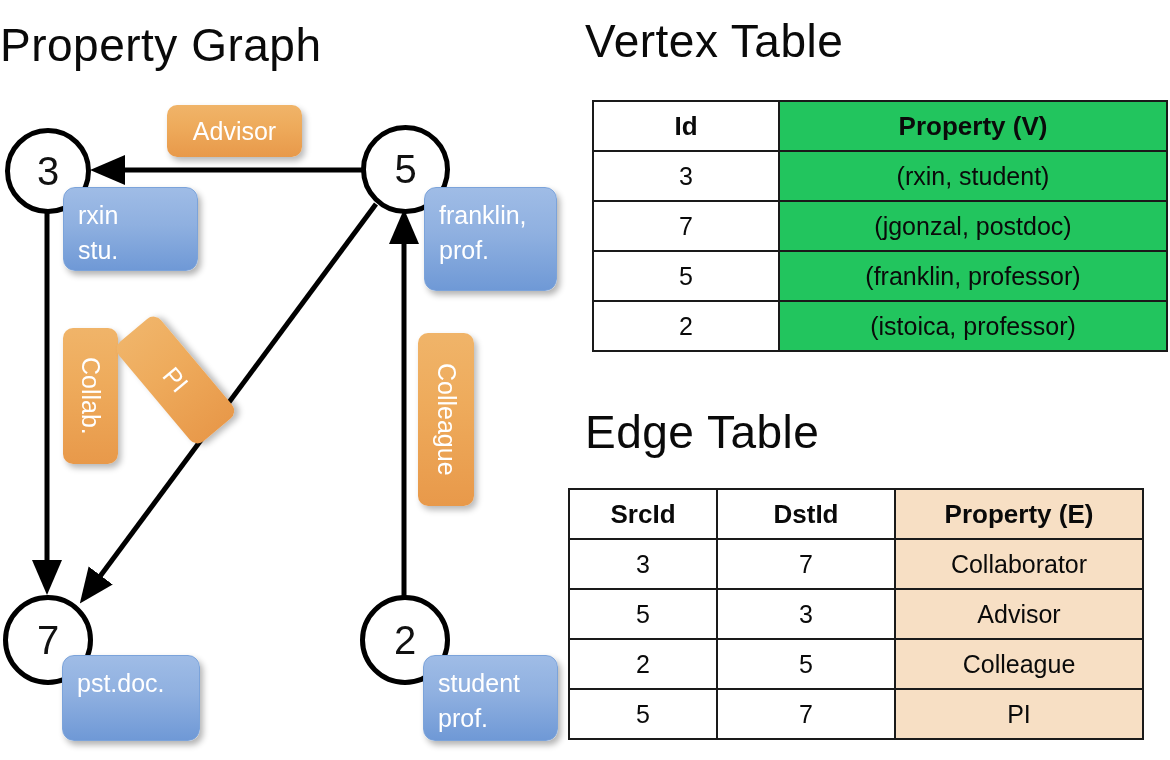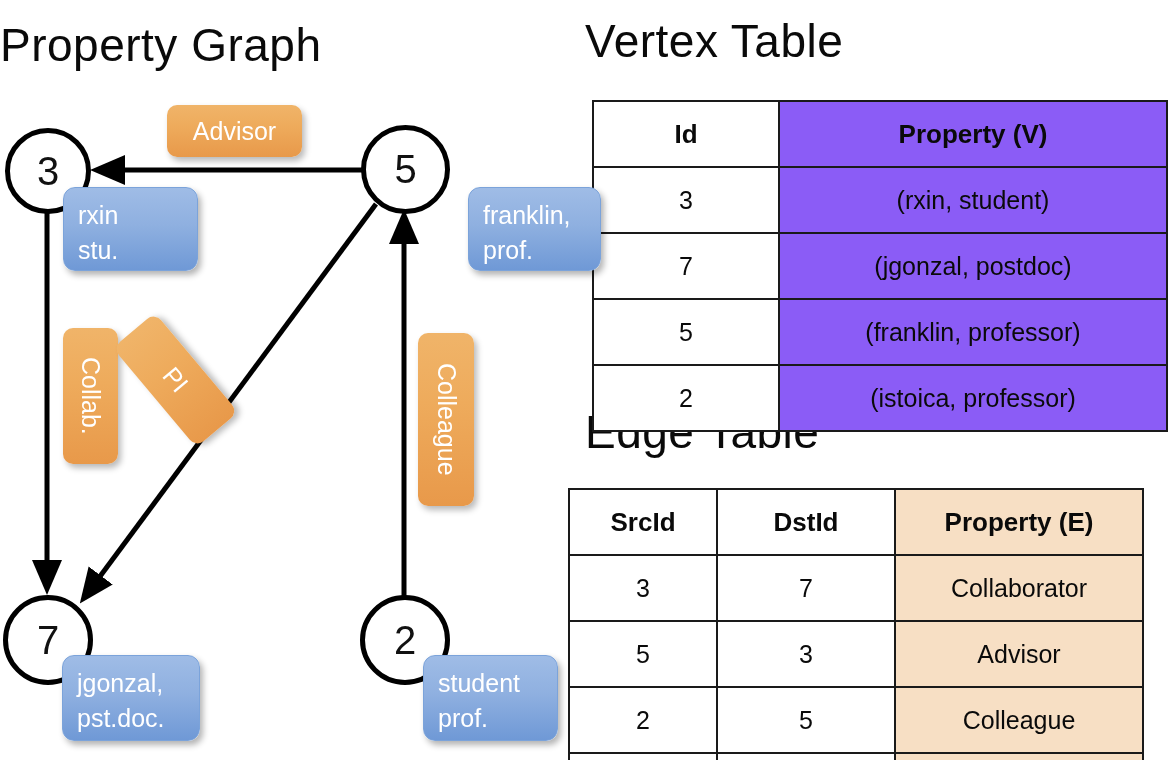--- a/index.html
+++ b/index.html
@@ -100,27 +100,27 @@
     position: absolute;
     border-collapse: collapse;
     table-layout: fixed;
   }
   .tbl td, .tbl th {
     border: 2px solid #1a1a1a;
     text-align: center;
     font-weight: 400;
     font-size: 25px;
     color: #0a0a0a;
-    padding: 8px;
+    padding: 0;
     height: 48px;
     white-space: nowrap;
   }
   .tbl th { font-weight: 700; font-size: 26px; }
   .cell-plain { background: #ffffff; }
-  .cell-vprop { background: #8b5cf6; }
+  .cell-vprop { background: #22c55e; }
   .cell-eprop { background: #f7dfc4; }
 
   #vertex-table { left: 592px; top: 100px; width: 574px; }
   #edge-table   { left: 568px; top: 488px; width: 574px; }
 </style>
 </head>
 <body>
 
 <div class="title" id="title-property-graph">Property Graph</div>
 <div class="title" id="title-vertex-table">Vertex Table</div>
@@ -154,26 +154,25 @@
     <span>7</span>
   </div>
   <div class="vnode" style="left:360px; top:595px; width:90px; height:90px;">
     <span>2</span>
   </div>
 
   <div class="vprop" style="left:63px; top:187px; width:135px; height:84px;">
     <div>rxin</div>
     <div>stu.</div>
   </div>
-  <div class="vprop" style="left:424px; top:187px; width:133px; height:84px;margin-left:44px;">
+  <div class="vprop" style="left:424px; top:187px; width:133px; height:104px;">
     <div>franklin,</div>
     <div>prof.</div>
   </div>
   <div class="vprop" style="left:62px; top:655px; width:138px; height:86px;">
-    <div>jgonzal,</div>
     <div>pst.doc.</div>
   </div>
   <div class="vprop" style="left:423px; top:655px; width:135px; height:86px;">
     <div>student</div>
     <div>prof.</div>
   </div>
 
   <div class="elabel" style="left:167px; top:105px; width:135px; height:52px;">
     <span>Advisor</span>
   </div>

